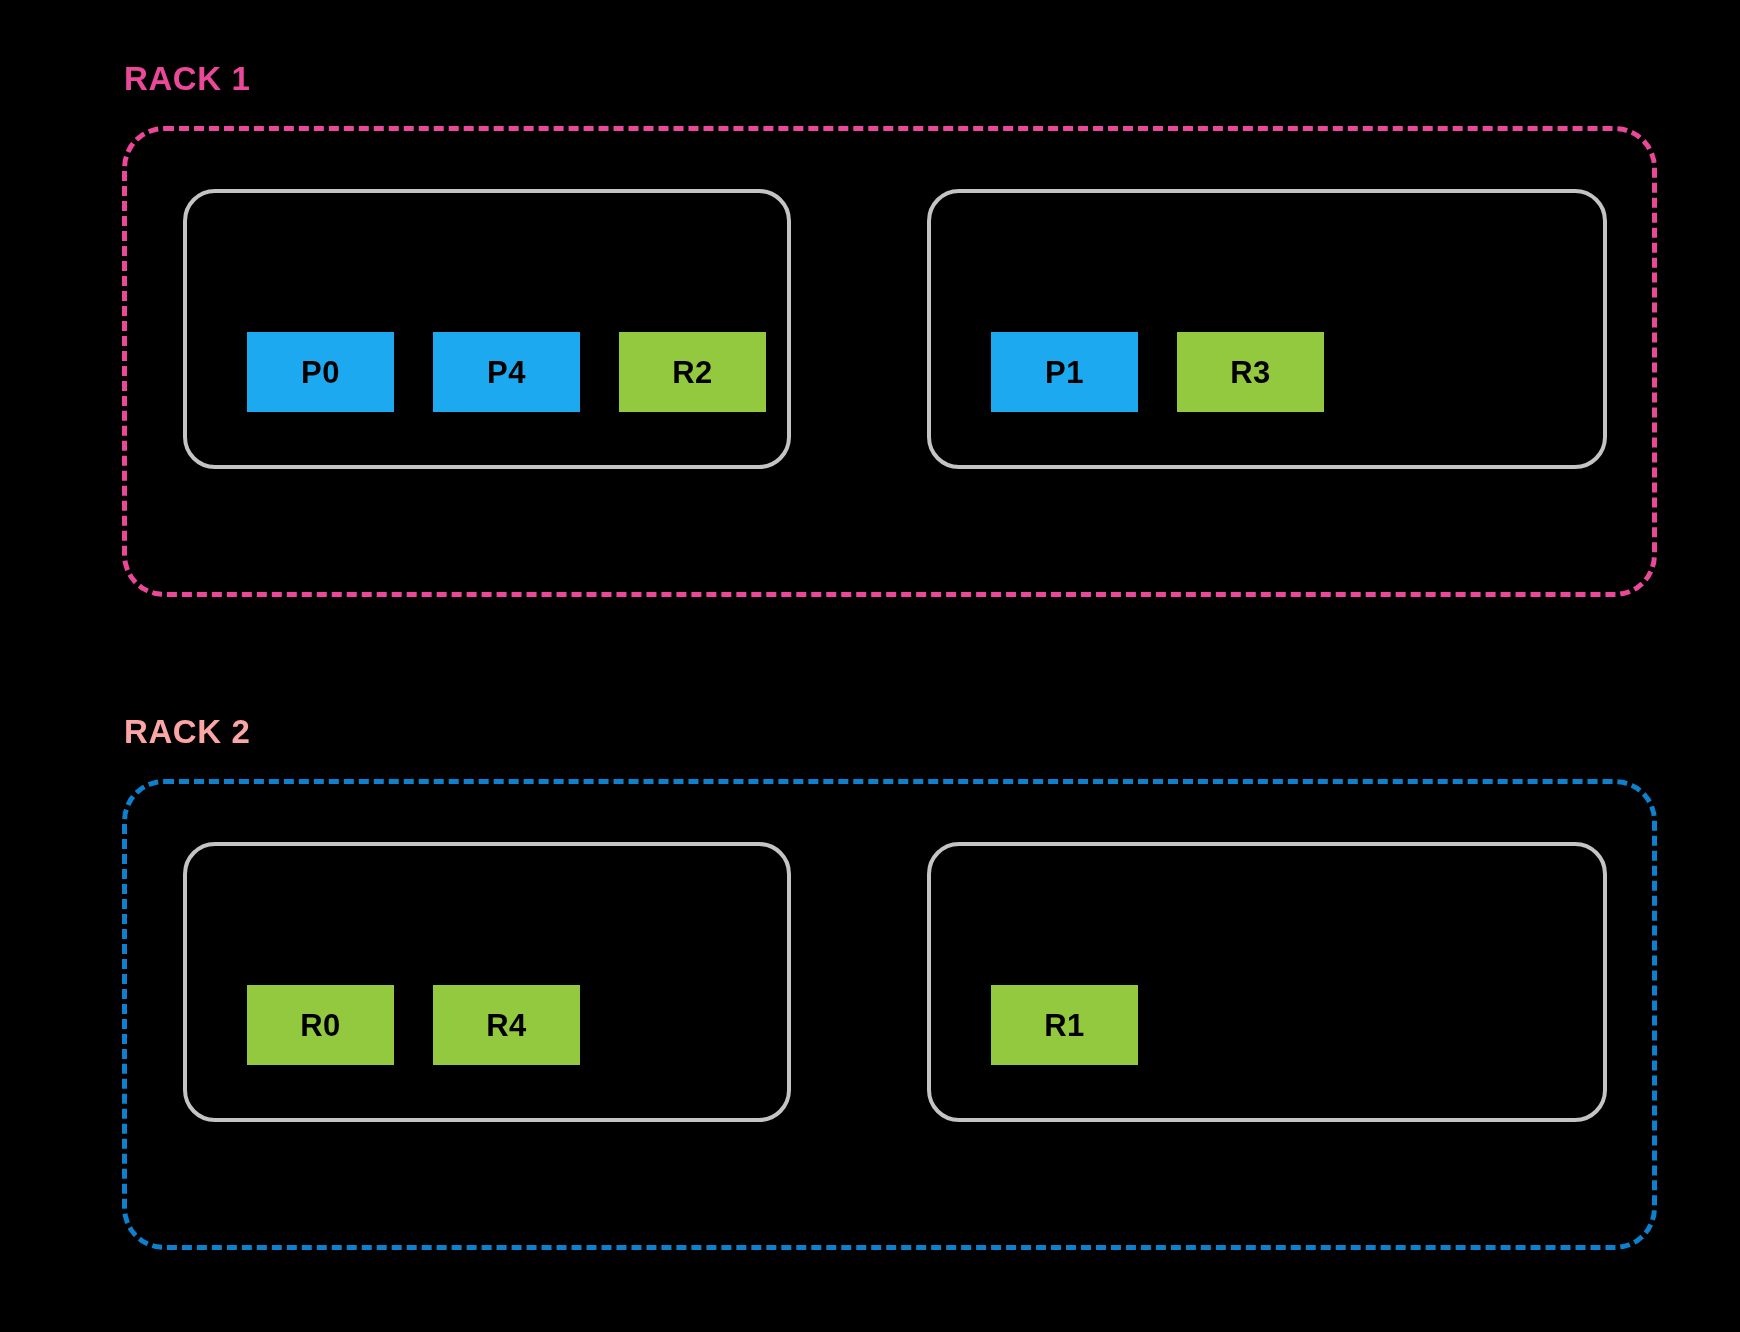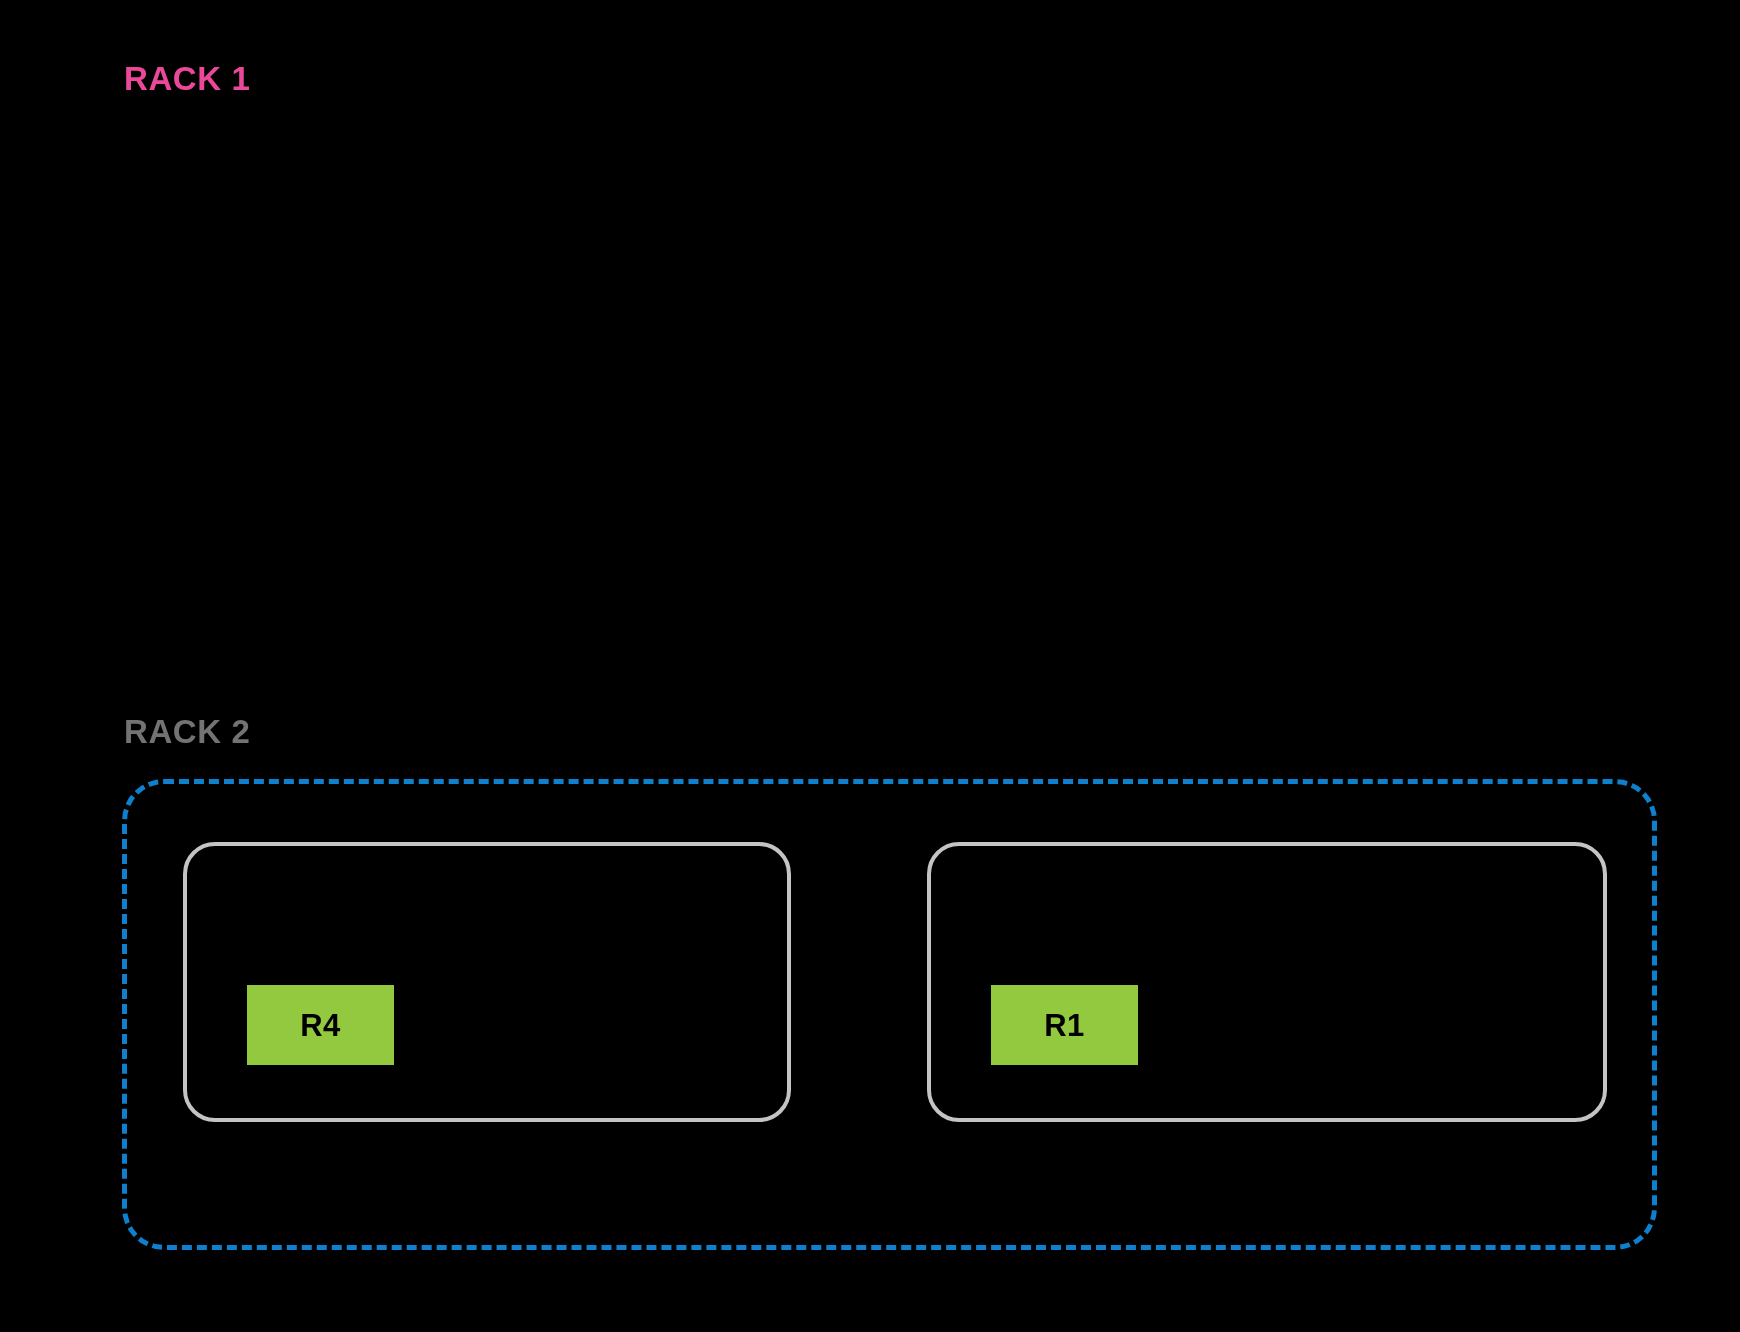--- a/index.html
+++ b/index.html
@@ -37,21 +37,21 @@
   .rack-label {
     font-size: 33px;
     font-weight: bold;
     letter-spacing: 0.6px;
     line-height: 1;
     padding-left: 2px;
     margin-bottom: 31px;
     white-space: nowrap;
   }
   #rack-label-1 { color: #EC4899; }
-  #rack-label-2 { color: #737373; }
+  #rack-label-2 { color: #fca5a5; }
 
   
   .rack-boundary {
     position: relative;
     box-sizing: border-box;
     height: 471px;
     border-radius: 42px;
     border-style: dashed;
     border-width: 5px;
   }
@@ -106,30 +106,51 @@
   .chip.replica   { background: #93C93E; }
 </style>
 </head>
 <body>
 
 <div class="canvas">
 
   <div class="rack-group" id="rack-group-1">
     <div class="rack-label" id="rack-label-1">RACK 1</div>
 
+    <div class="rack-boundary" id="rack-boundary-1">
+      <div class="node-row">
+
+        <div class="node node-left">
+          <div class="node-items">
+            <div class="chip partition">P0</div>
+            <div class="chip partition">P4</div>
+            <div class="chip replica">R2</div>
+          </div>
+        </div>
+
+        <div class="node node-right">
+          <div class="node-items">
+            <div class="chip partition">P1</div>
+            <div class="chip replica">R3</div>
+          </div>
+        </div>
+
+      </div>
+    </div>
   </div>
 
   <div class="rack-group" id="rack-group-2">
     <div class="rack-label" id="rack-label-2">RACK 2</div>
 
     <div class="rack-boundary" id="rack-boundary-2">
       <div class="node-row">
 
         <div class="node node-left">
           <div class="node-items">
+            <div class="chip replica">R0</div>
             <div class="chip replica">R4</div>
           </div>
         </div>
 
         <div class="node node-right">
           <div class="node-items">
             <div class="chip replica">R1</div>
           </div>
         </div>
 

